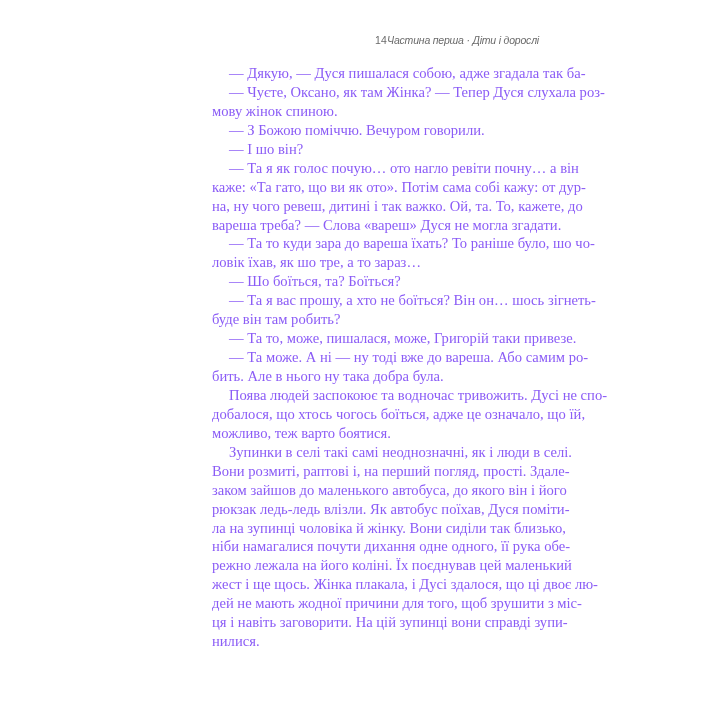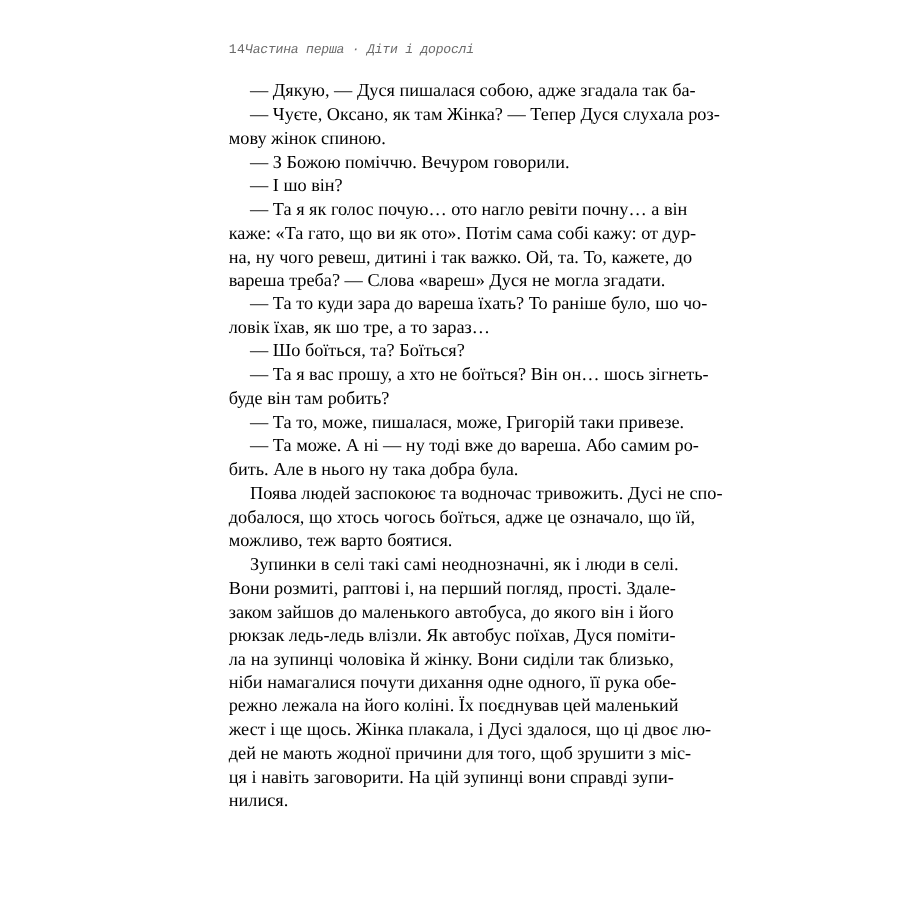--- a/index.html
+++ b/index.html
@@ -14,41 +14,42 @@
     overflow: hidden;
   }
   .page {
     position: absolute;
     left: 183px;
     top: 34px;
     width: 356px;
   }
   .running-head {
     display: flex;
-    justify-content: flex-start;
+    justify-content: flex-end;
     align-items: baseline;
     height: 18px;
     margin-bottom: 12px;
-    font-family: Liberation Mono, monospace;
+    font-family: Liberation Sans, sans-serif;
     font-size: 10.5px;
     color: #6a6a6a;
   }
   .page-number {
     font-style: normal;
     letter-spacing: 0.2px;
   }
   .chapter-title {
     font-style: italic;
     letter-spacing: -0.2px;
   }
   .body-text {
     font-family: "Liberation Serif", serif;
     font-size: 14.6px;
     line-height: 18.95px;
-    color: #000000;
+    color: #8b5cf6;
+    margin-left: 29px;
   }
   .line {
     display: block;
     white-space: nowrap;
     text-align: justify;
     text-align-last: justify;
     height: 18.95px;
   }
   .line.indent {
     padding-left: 17px;

